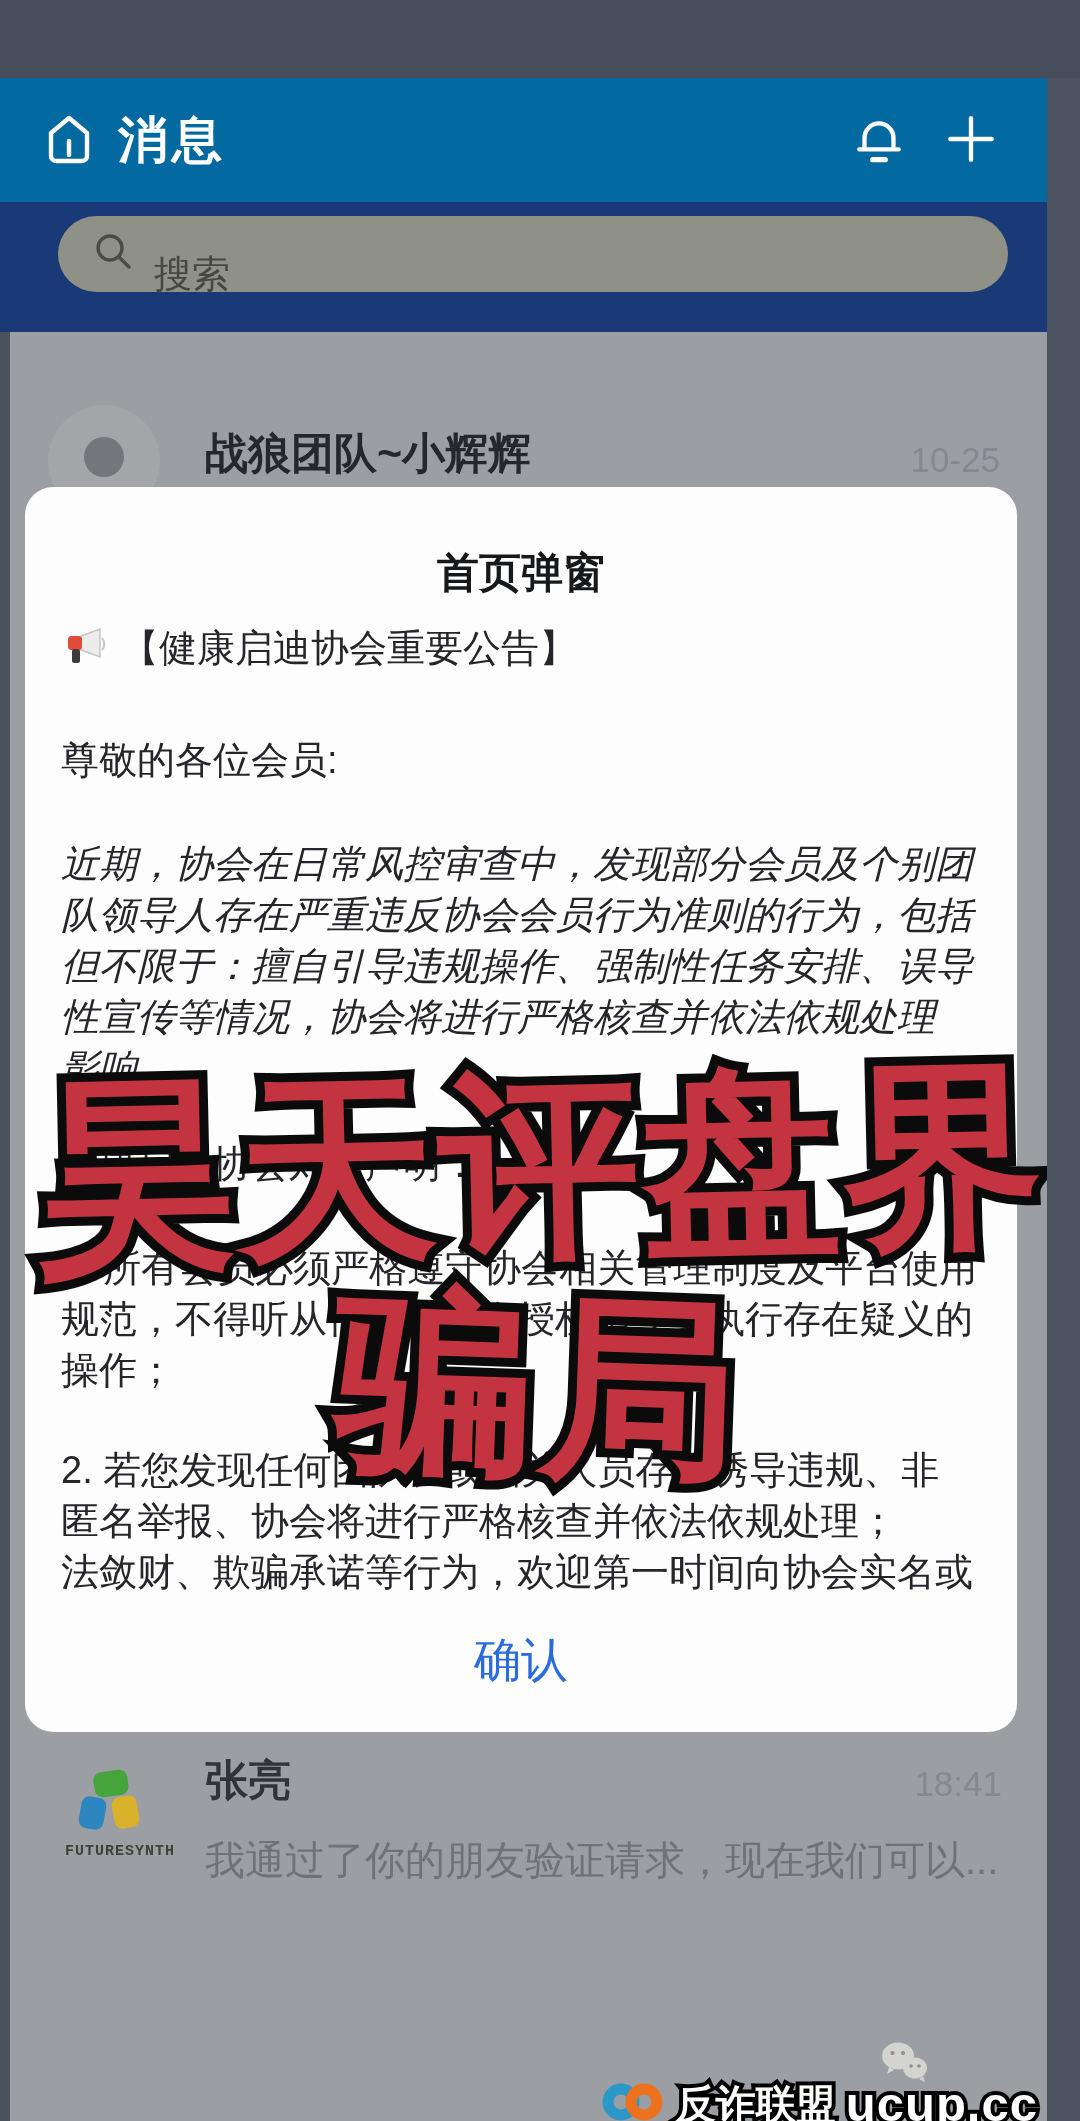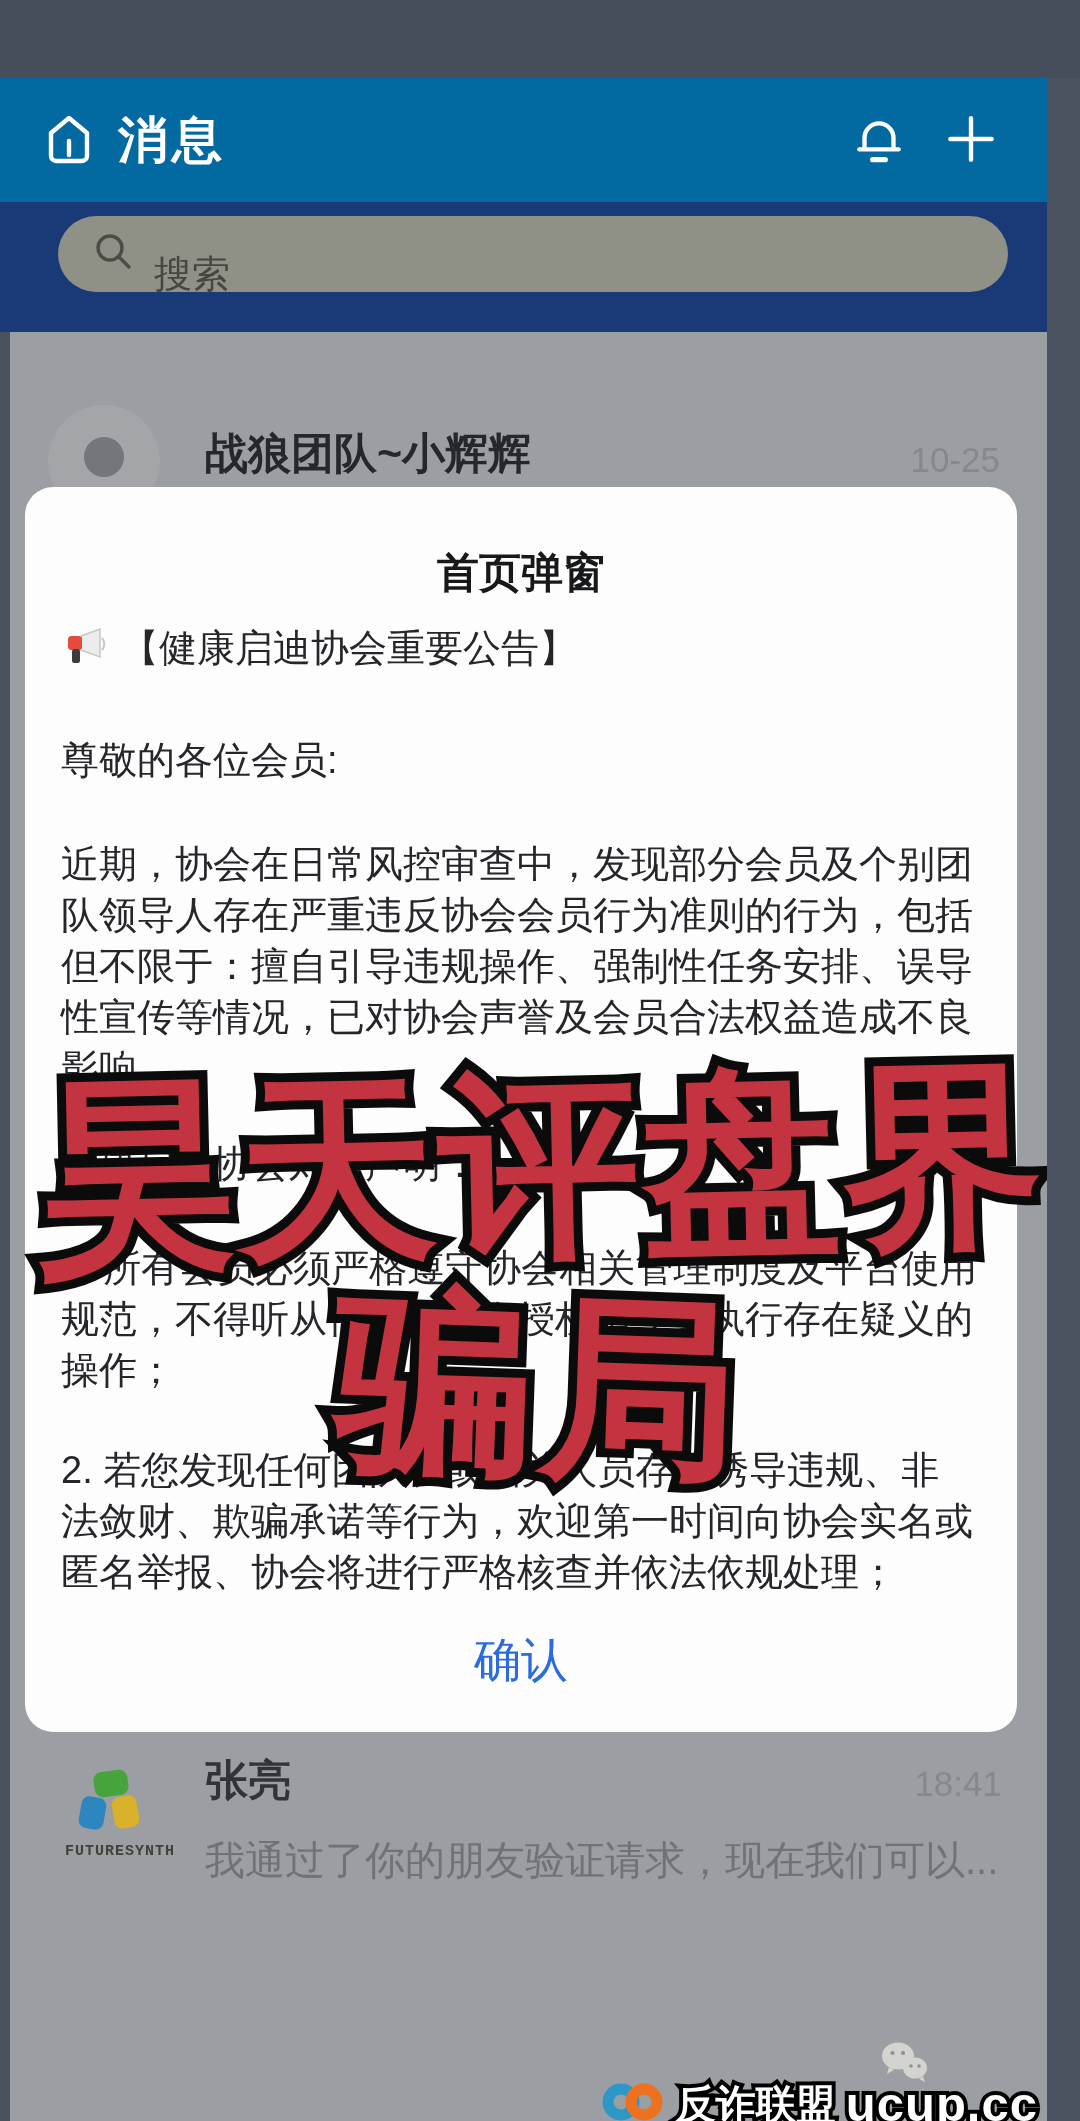--- a/index.html
+++ b/index.html
@@ -40,21 +40,21 @@
   .row2-preview{position:absolute;left:205px;top:1833px;width:800px;font-size:40px;color:#6f7277;
     white-space:nowrap;overflow:hidden;z-index:1;}
   
   .modal{position:absolute;left:25px;top:487px;width:992px;height:1245px;background:#fdfdfe;
     border-radius:28px;z-index:4;}
   .m-title{position:absolute;left:0;top:58px;width:100%;text-align:center;font-size:42px;
     font-weight:bold;color:#17181a;}
   .m-announce{position:absolute;left:36px;top:134px;display:flex;align-items:center;gap:12px;}
   .m-text{font-size:38px;color:#26262a;line-height:51px;white-space:nowrap;}
   .m-greet{position:absolute;left:36px;top:248px;}
-  .m-para{position:absolute;left:36px;top:352px;}
+  .m-para{position:absolute;left:36px;top:352px;font-style:italic;}
   .m-statement{position:absolute;left:36px;top:652px;text-align:center;}
   .m-item1{position:absolute;left:36px;top:756px;}
   .m-item2{position:absolute;left:36px;top:958px;}
   .m-line{display:block;}
   .m-confirm{position:absolute;left:0;top:1142px;width:100%;text-align:center;font-size:47px;
     color:#2b6be0;font-weight:500;cursor:pointer;}
   
   .overlay-line{position:absolute;left:0;width:1080px;text-align:center;z-index:6;
     font-weight:900;line-height:1;font-family:"DejaVu Sans","Liberation Sans",sans-serif;}
   .overlay-1{top:1066px;font-size:200px;letter-spacing:2px;transform:rotate(-1.3deg);}
@@ -152,36 +152,36 @@
       </span>
       <span class="m-text">【健康启迪协会重要公告】</span>
     </div>
 
     <div class="m-greet m-text">尊敬的各位会员:</div>
 
     <div class="m-para m-text">
       <span class="m-line">近期，协会在日常风控审查中，发现部分会员及个别团</span>
       <span class="m-line">队领导人存在严重违反协会会员行为准则的行为，包括</span>
       <span class="m-line">但不限于：擅自引导违规操作、强制性任务安排、误导</span>
-      <span class="m-line">性宣传等情况，已对协会声誉及会员合法权益造成不良</span>
+      <span class="m-line">性宣传等情况，协会将进行严格核查并依法依规处理</span>
       <span class="m-line">影响。</span>
     </div>
 
     <div class="m-statement m-text">健康启迪协会郑重声明：</div>
 
     <div class="m-item1 m-text">
       <span class="m-line">1. 所有会员必须严格遵守协会相关管理制度及平台使用</span>
       <span class="m-line">规范，不得听从任何非协会授权指令或执行存在疑义的</span>
       <span class="m-line">操作；</span>
     </div>
 
     <div class="m-item2 m-text">
       <span class="m-line">2. 若您发现任何团队长或相关人员存在诱导违规、非</span>
+      <span class="m-line">匿名举报、协会将进行严格核查并依法依规处理；</span>
       <span class="m-line">法敛财、欺骗承诺等行为，欢迎第一时间向协会实名或</span>
-      <span class="m-line">匿名举报、协会将进行严格核查并依法依规处理；</span>
     </div>
 
     <div class="m-confirm">确认</div>
   </div>
 
   <div class="overlay-line overlay-1">
     <span class="outlined" data-text="昊天评盘界">昊天评盘界</span>
   </div>
   <div class="overlay-line overlay-2">
     <span class="outlined" data-text="骗局">骗局</span>

